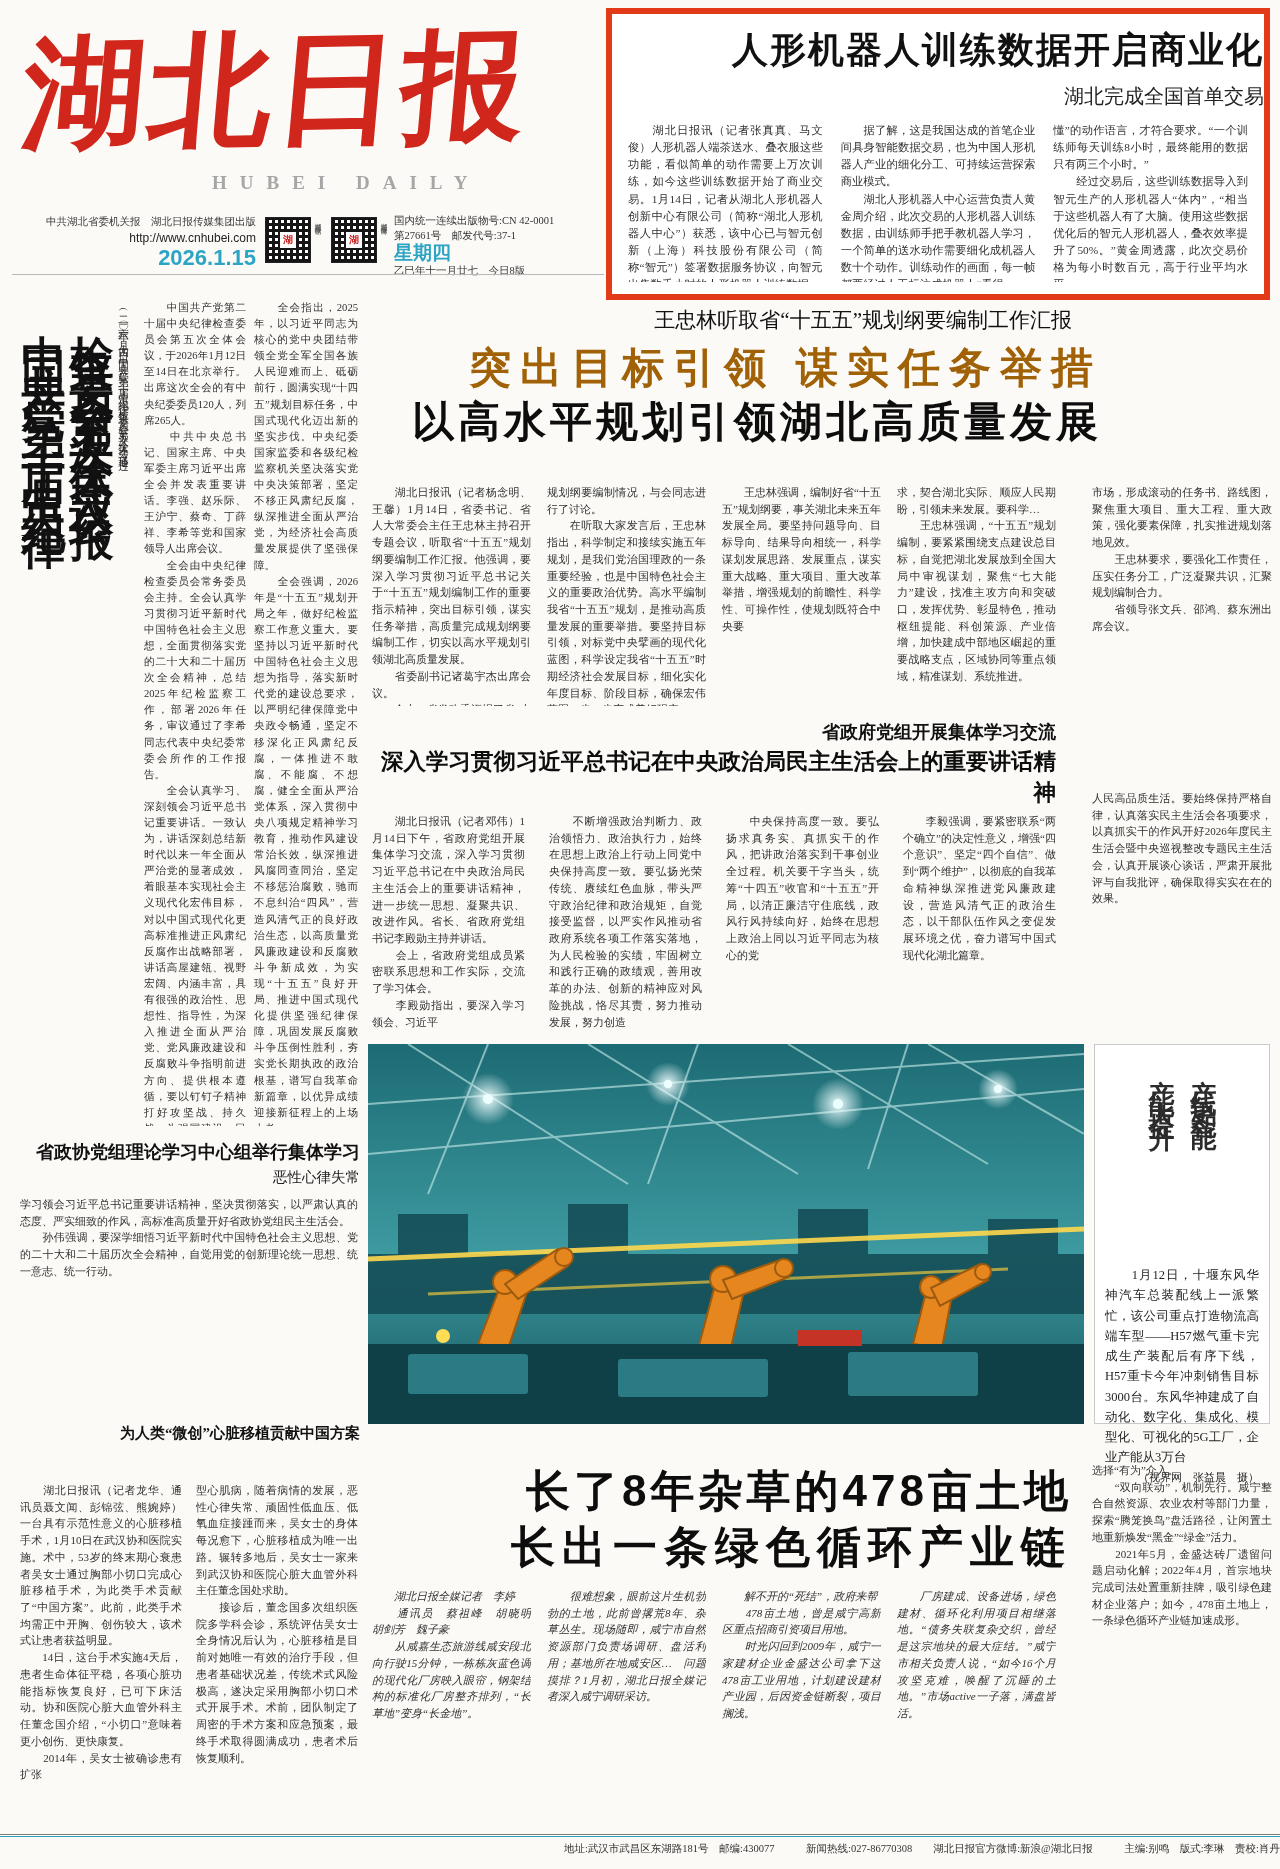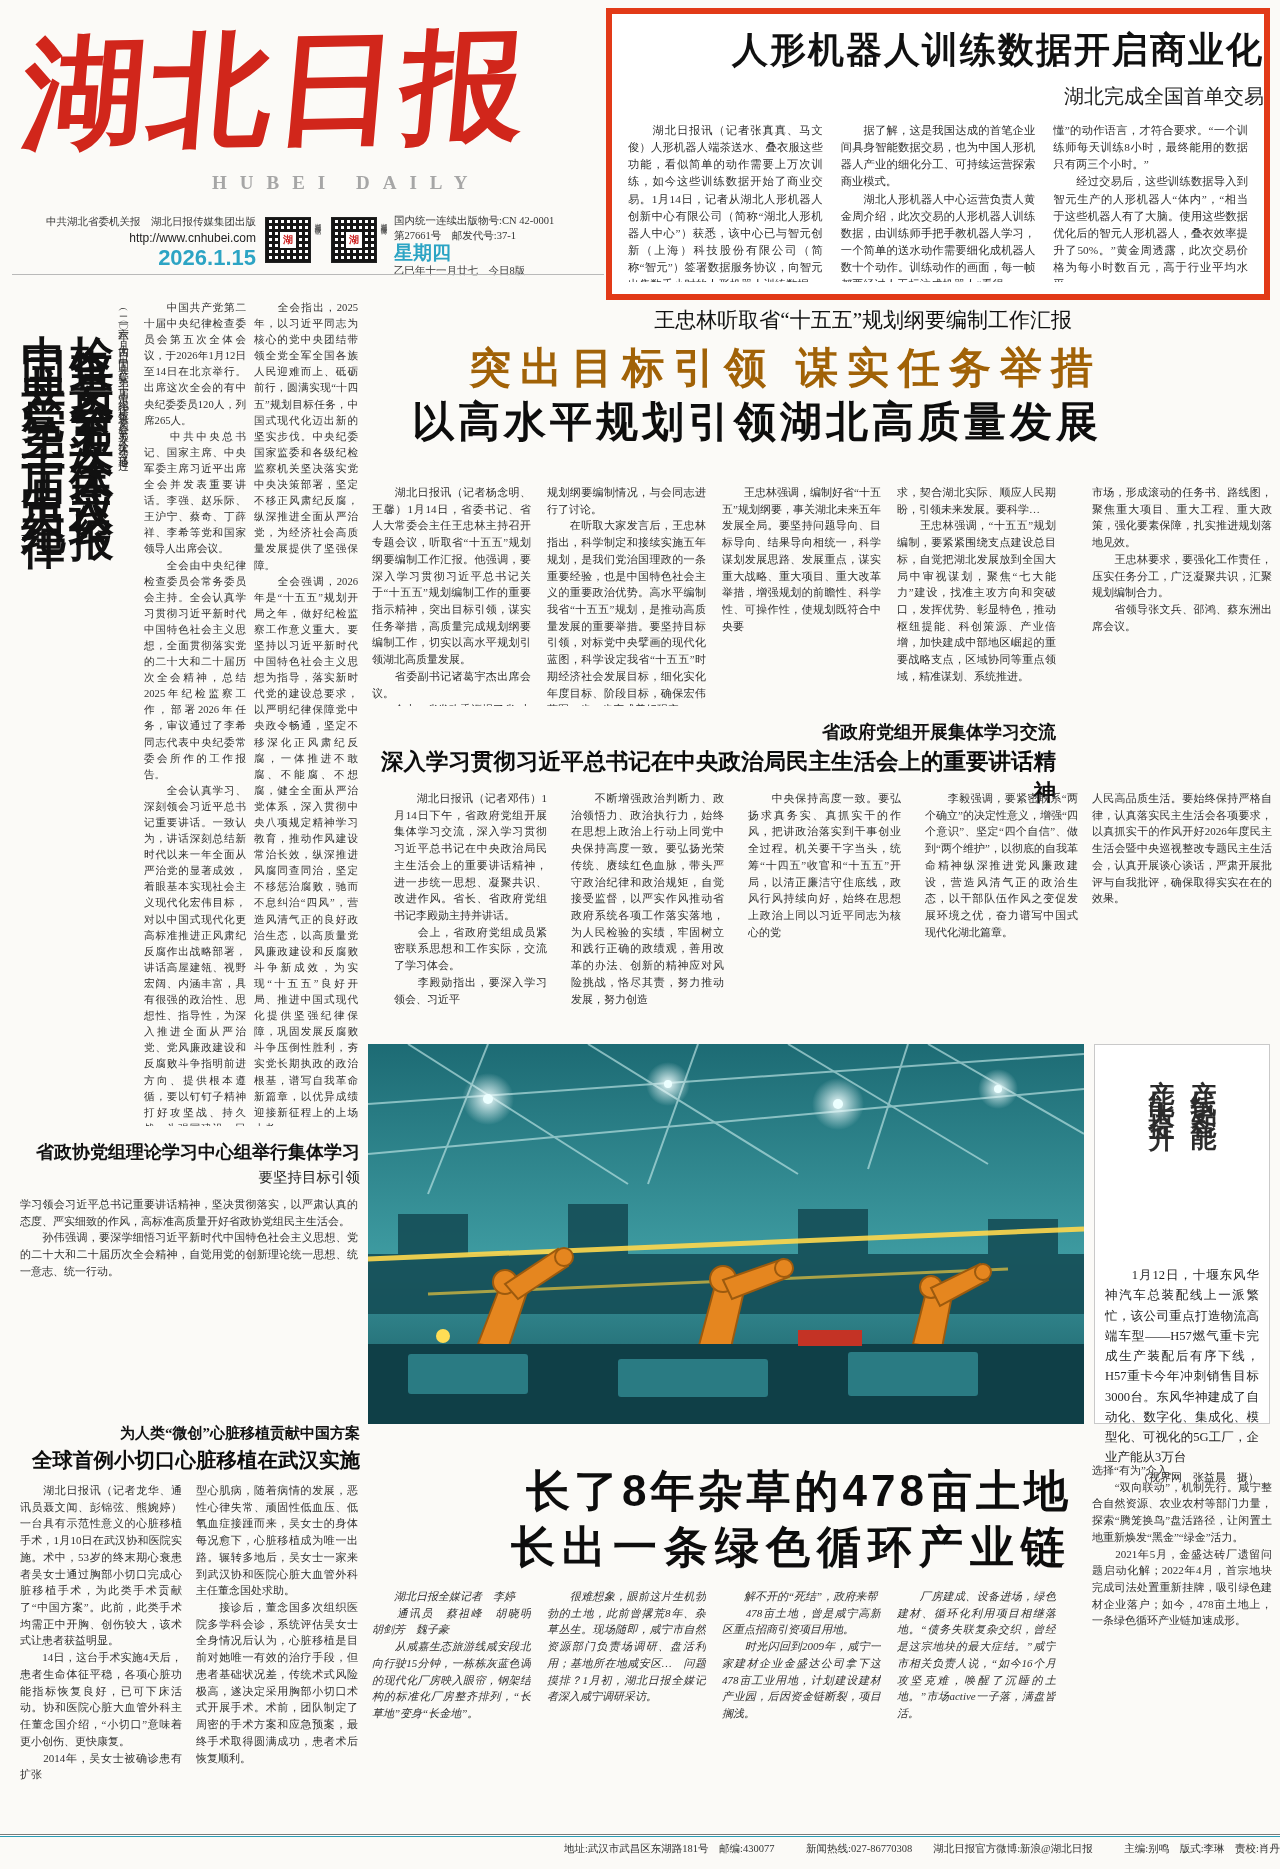--- a/index.html
+++ b/index.html
@@ -105,21 +105,21 @@
     <div class="bodytxt just">　　王忠林强调，编制好省“十五五”规划纲要，事关湖北未来五年发展全局。要坚持问题导向、目标导向、结果导向相统一，科学谋划发展思路、发展重点，谋实重大战略、重大项目、重大改革举措，增强规划的前瞻性、科学性、可操作性，使规划既符合中央要</div>
     <div class="bodytxt just">求，契合湖北实际、顺应人民期盼，引领未来发展。要科学…
 　　王忠林强调，“十五五”规划编制，要紧紧围绕支点建设总目标，自觉把湖北发展放到全国大局中审视谋划，聚焦“七大能力”建设，找准主攻方向和突破口，发挥优势、彰显特色，推动枢纽提能、科创策源、产业倍增，加快建成中部地区崛起的重要战略支点，区域协同等重点领域，精准谋划、系统推进。</div>
   </div>
   <div class="abs bodytxt just" style="left:1092px;top:484px;width:180px;height:222px;">市场，形成滚动的任务书、路线图，聚焦重大项目、重大工程、重大政策，强化要素保障，扎实推进规划落地见效。
 　　王忠林要求，要强化工作责任，压实任务分工，广泛凝聚共识，汇聚规划编制合力。
 　　省领导张文兵、邵鸿、蔡东洲出席会议。</div>
 
   <div class="abs center serifB" style="left:372px;top:720px;width:684px;font-size:18px;color:#111;">省政府党组开展集体学习交流</div>
   <div class="abs center serifB" style="left:372px;top:746px;width:684px;font-size:22.5px;color:#0d0d0d;">深入学习贯彻习近平总书记在中央政治局民主生活会上的重要讲话精神</div>
-  <div class="abs cols" style="left:372px;top:790px;width:684px;height:246px;gap:24px;margin-left:22px;">
+  <div class="abs cols" style="left:372px;top:813px;width:684px;height:246px;gap:24px;">
     <div class="bodytxt just">　　湖北日报讯（记者邓伟）1月14日下午，省政府党组开展集体学习交流，深入学习贯彻习近平总书记在中央政治局民主生活会上的重要讲话精神，进一步统一思想、凝聚共识、改进作风。省长、省政府党组书记李殿勋主持并讲话。
 　　会上，省政府党组成员紧密联系思想和工作实际，交流了学习体会。
 　　李殿勋指出，要深入学习领会、习近平</div>
     <div class="bodytxt just">　　不断增强政治判断力、政治领悟力、政治执行力，始终在思想上政治上行动上同党中央保持高度一致。要弘扬光荣传统、赓续红色血脉，带头严守政治纪律和政治规矩，自觉接受监督，以严实作风推动省政府系统各项工作落实落地，为人民检验的实绩，牢固树立和践行正确的政绩观，善用改革的办法、创新的精神应对风险挑战，恪尽其责，努力推动发展，努力创造</div>
     <div class="bodytxt just">　　中央保持高度一致。要弘扬求真务实、真抓实干的作风，把讲政治落实到干事创业全过程。机关要干字当头，统筹“十四五”收官和“十五五”开局，以清正廉洁守住底线，政风行风持续向好，始终在思想上政治上同以习近平同志为核心的党</div>
     <div class="bodytxt just">　　李毅强调，要紧密联系“两个确立”的决定性意义，增强“四个意识”、坚定“四个自信”、做到“两个维护”，以彻底的自我革命精神纵深推进党风廉政建设，营造风清气正的政治生态，以干部队伍作风之变促发展环境之优，奋力谱写中国式现代化湖北篇章。</div>
   </div>
   <div class="abs bodytxt just" style="left:1092px;top:790px;width:180px;height:246px;">人民高品质生活。要始终保持严格自律，认真落实民主生活会各项要求，以真抓实干的作风开好2026年度民主生活会暨中央巡视整改专题民主生活会，认真开展谈心谈话，严肃开展批评与自我批评，确保取得实实在在的效果。</div>
 
   <div class="abs" style="left:368px;top:1044px;width:716px;height:380px;">
@@ -192,28 +192,27 @@
   </div>
 
   <div class="abs" id="capbox">
     <div id="cap-head">产线更智能
 产能大提升</div>
     <div class="just" style="font-size:12.5px;line-height:1.62;color:#1e1e1e;">　　1月12日，十堰东风华神汽车总装配线上一派繁忙，该公司重点打造物流高端车型——H57燃气重卡完成生产装配后有序下线，H57重卡今年冲刺销售目标3000台。东风华神建成了自动化、数字化、集成化、模型化、可视化的5G工厂，企业产能从3万台</div>
     <div style="font-size:11px;color:#1e1e1e;text-align:right;margin-top:2px;">（视界网　张益晨　摄）</div>
   </div>
 
   <div class="abs center serifB" style="left:18px;top:1140px;width:342px;font-size:18px;color:#111;">省政协党组理论学习中心组举行集体学习</div>
-  <div class="abs center" style="left:18px;top:1168px;width:342px;font-size:14.5px;color:#222;">要坚持目标引领</div>
+  <div class="abs center" style="left:18px;top:1168px;width:342px;font-size:14.5px;color:#222;">恶性心律失常</div>
   <div class="abs cols" style="left:20px;top:1196px;width:338px;height:216px;gap:14px;">
     <div class="bodytxt just">学习领会习近平总书记重要讲话精神，坚决贯彻落实，以严肃认真的态度、严实细致的作风，高标准高质量开好省政协党组民主生活会。
 　　孙伟强调，要深学细悟习近平新时代中国特色社会主义思想、党的二十大和二十届历次全会精神，自觉用党的创新理论统一思想、统一意志、统一行动。</div>
   </div>
 
   <div class="abs center serifB" style="left:18px;top:1424px;width:342px;font-size:15px;color:#111;">为人类“微创”心脏移植贡献中国方案</div>
-  <div class="abs center sansB" style="left:18px;top:1446px;width:342px;font-size:20.5px;color:#0d0d0d;">全球首例小切口心脏移植在武汉实施</div>
   <div class="abs cols" style="left:20px;top:1482px;width:338px;height:348px;gap:14px;">
     <div class="bodytxt just">　　湖北日报讯（记者龙华、通讯员聂文闻、彭锦弦、熊婉婷）一台具有示范性意义的心脏移植手术，1月10日在武汉协和医院实施。术中，53岁的终末期心衰患者吴女士通过胸部小切口完成心脏移植手术，为此类手术贡献了“中国方案”。此前，此类手术均需正中开胸、创伤较大，该术式让患者获益明显。
 　　14日，这台手术实施4天后，患者生命体征平稳，各项心脏功能指标恢复良好，已可下床活动。协和医院心脏大血管外科主任董念国介绍，“小切口”意味着更小创伤、更快康复。
 　　2014年，吴女士被确诊患有扩张</div>
     <div class="bodytxt just">型心肌病，随着病情的发展，恶性心律失常、顽固性低血压、低氧血症接踵而来，吴女士的身体每况愈下，心脏移植成为唯一出路。辗转多地后，吴女士一家来到武汉协和医院心脏大血管外科主任董念国处求助。
 　　接诊后，董念国多次组织医院多学科会诊，系统评估吴女士全身情况后认为，心脏移植是目前对她唯一有效的治疗手段，但患者基础状况差，传统术式风险极高，遂决定采用胸部小切口术式开展手术。术前，团队制定了周密的手术方案和应急预案，最终手术取得圆满成功，患者术后恢复顺利。</div>
   </div>
 
   <div class="abs center sansB" style="left:372px;top:1462px;width:700px;font-size:44px;letter-spacing:4px;color:#0d0d0d;">长了8年杂草的478亩土地</div>
   <div class="abs center sansB" style="left:372px;top:1518px;width:700px;font-size:44px;letter-spacing:7px;color:#0d0d0d;">长出一条绿色循环产业链</div>

